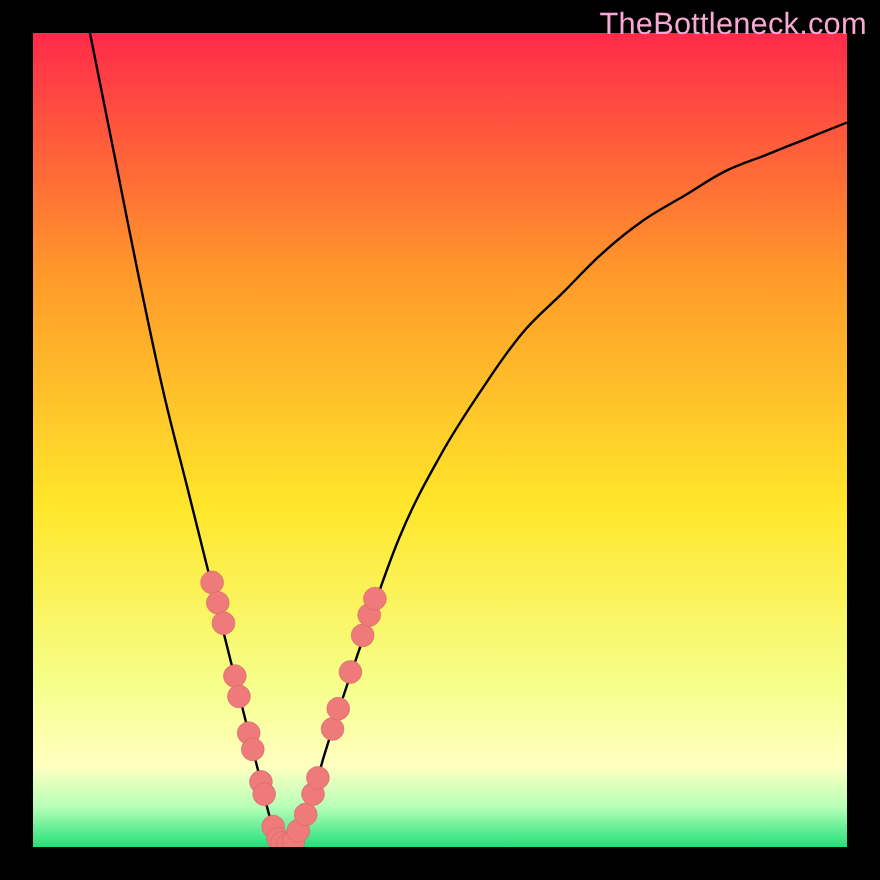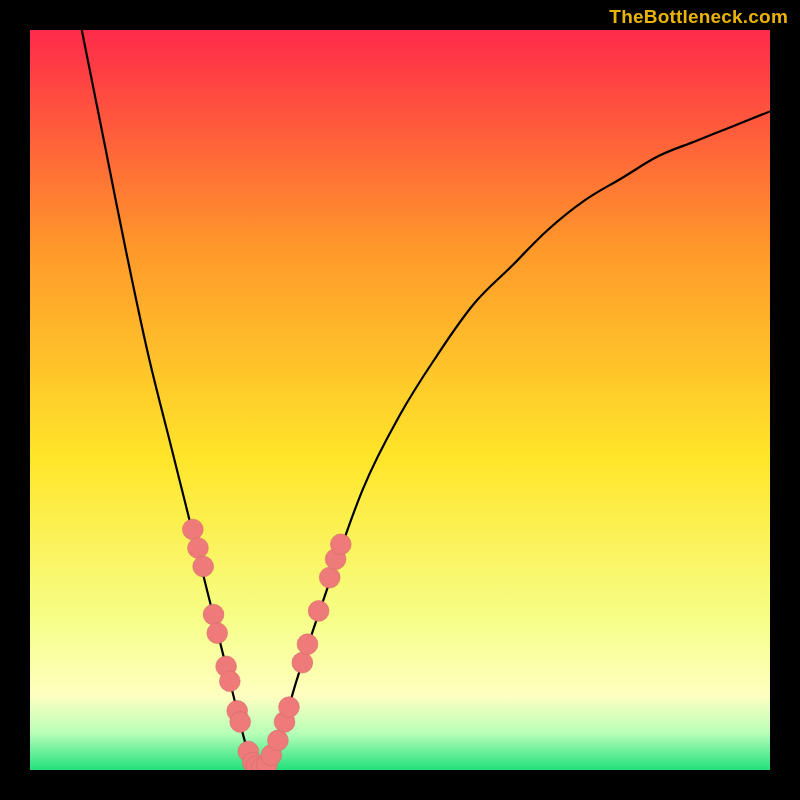--- a/index.html
+++ b/index.html
@@ -29,23 +29,23 @@
     position: absolute;
     left: 0;
     top: 0;
     width: 100%;
     height: 100%;
   }
   .watermark {
     position: absolute;
     top: 6px;
     right: 12px;
-    color: #eab308;
-    font-size: 19px;
-    font-weight: 700;
+    color: #f9a8d4;
+    font-size: 28px;
+    font-weight: 400;
     letter-spacing: 0.2px;
     z-index: 10;
   }
   svg {
     position: absolute;
     left: 0;
     top: 0;
   }
 </style>
 </head>

